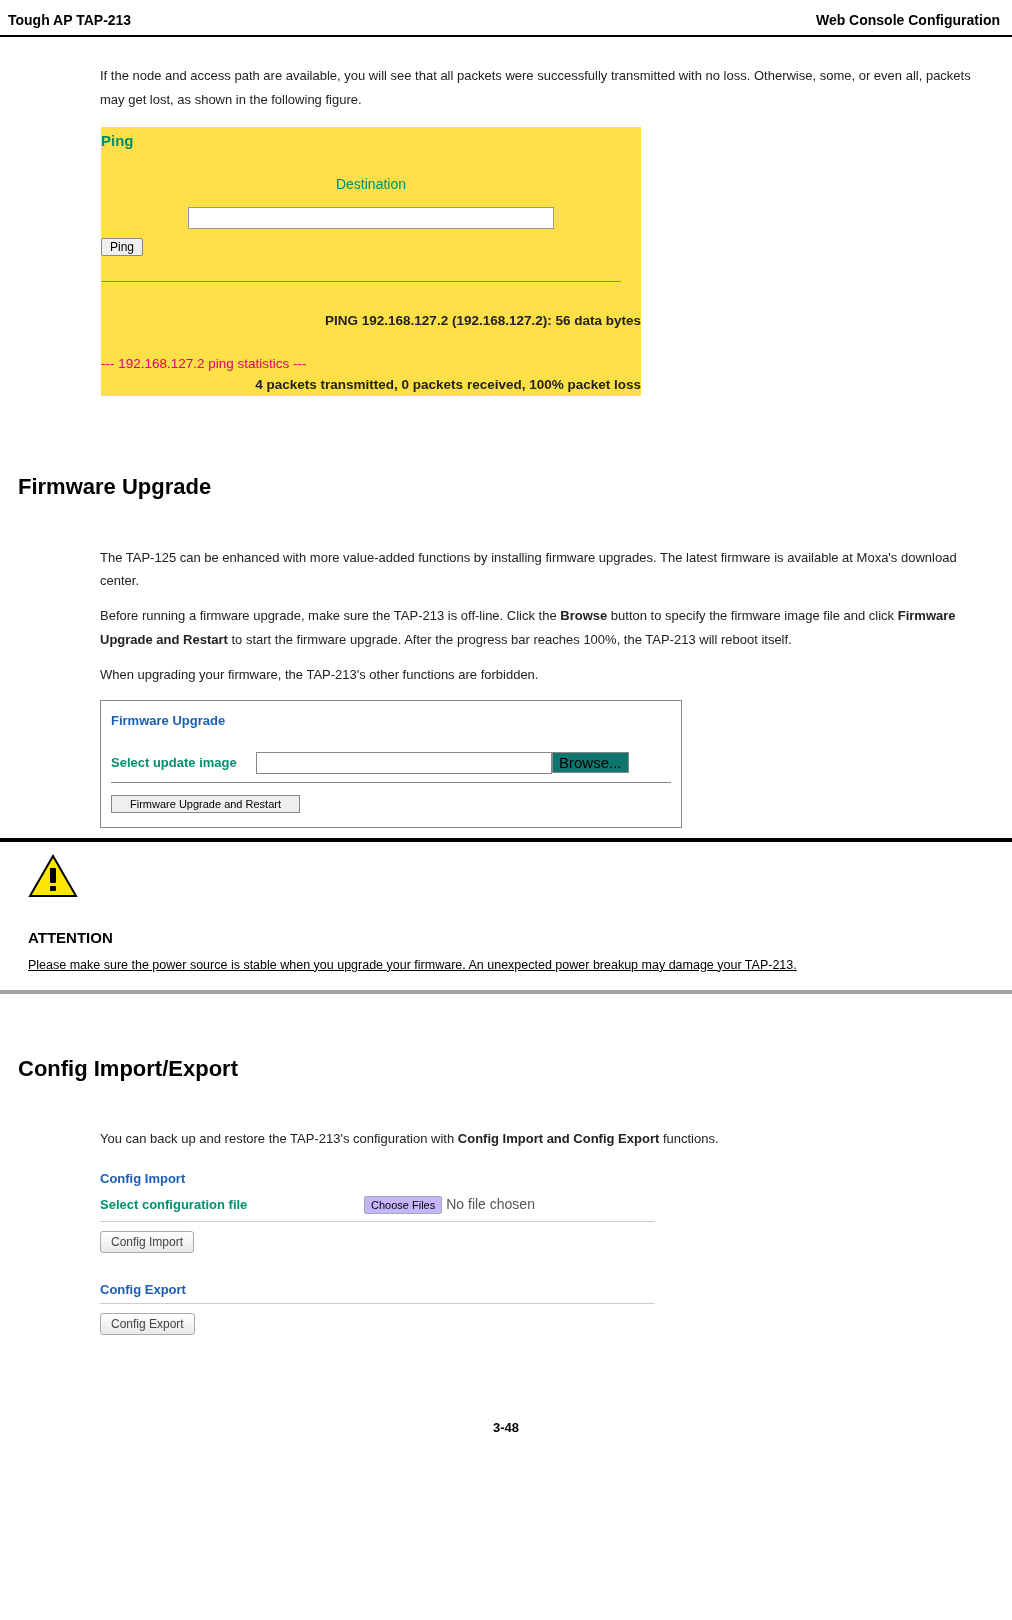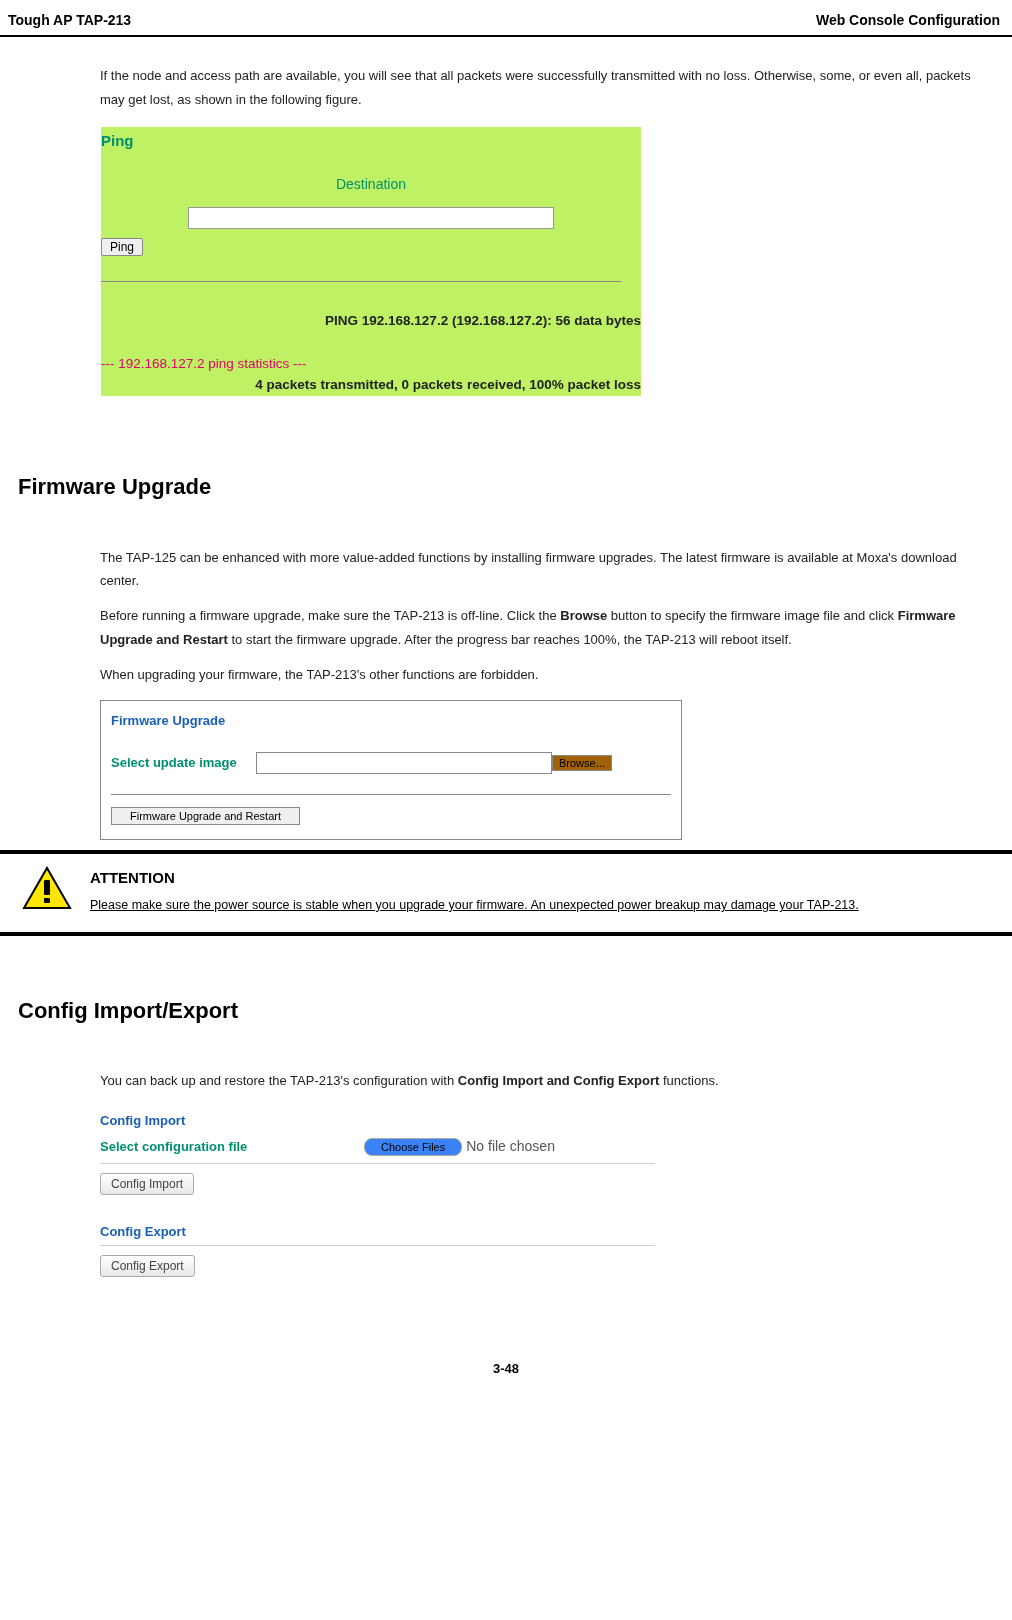--- a/index.html
+++ b/index.html
@@ -28,21 +28,21 @@
   }
   .content-left {
     padding: 15px 18px 0 18px;
   }
   .para {
     margin: 12px 0;
     color: #222;
   }
   .shot {
     border: 1px solid #fff;
-    background: #bef264;
+    background: #fde047;
     margin: 15px 0 15px 0;
   }
   .shot-ping {
     width: 540px;
     padding: 0 0 0 0;
   }
   .ping-title {
     color: #009070;
     font-weight: bold;
     font-family: 'Tahoma', Verdana, sans-serif;
@@ -109,66 +109,67 @@
     color: #1a5fb4;
     font-family: Arial, sans-serif;
     font-weight: bold;
     font-size: 13px;
     margin-bottom: 18px;
     display: block;
   }
   .fw-row {
     display: flex;
     align-items: center;
-    margin-bottom: 20px;
+    margin-bottom: 8px;
   }
   .fw-label {
     color: #009070;
     font-family: Arial, sans-serif;
     font-weight: bold;
     font-size: 13px;
     width: 145px;
   }
   .fw-input {
     width: 290px;
     height: 18px;
     border: 1px solid #888;
     font-family: inherit;
     font-size:11px;
   }
   .fw-browse {
     font-family: Arial, sans-serif;
-    font-size: 11px;
+    font-size: 15px;
     padding: 1px 6px;
-    background: #a16207;
+    background: #0f766e;
     border: 1px solid #888;
     cursor: pointer;
   }
   .fw-hr {
     border: none;
     border-top: 1px solid #888;
     margin: 8px 0;
   }
   .fw-submit {
     font-family: Arial, sans-serif;
     font-size: 11px;
     padding: 2px 18px;
     background: #efefef;
     border: 1px solid #888;
     cursor: pointer;
     margin: 4px 0 6px 0;
   }
   .attention-box {
     border-top: 4px solid #000;
-    border-bottom: 4px solid #000000;
-    padding: 10px 18px 14px 22px;
+    border-bottom: 4px solid #a3a3a3;
+    padding: 10px 18px 14px 28px;
     margin: 6px 0 0 0;
     display: flex;
     gap: 18px;
     align-items: flex-start;
+    flex-direction: column;
   }
   .attention-icon {
     width: 50px;
     flex: 0 0 50px;
     margin-top:2px;
   }
   .attention-title {
     font-weight: bold;
     font-size: 15px;
     margin-bottom: 4px;
@@ -197,24 +198,24 @@
     width: 260px;
   }
   .cfg-row {
     display:flex;
     align-items:center;
     gap:4px;
     margin: 2px 0 4px 0;
   }
   .cfg-choose {
     font-size: 11px;
-    padding: 2px 16px;
-    background: #3b82f6;
+    padding: 2px 6px;
+    background: #c4b5fd;
     border: 1px solid #aaa;
-    border-radius: 8px;
+    border-radius: 2px;
     cursor: pointer;
   }
   .cfg-nochosen {
     font-size: 14px;
     color: #555;
     font-family:Arial,sans-serif;
   }
   .cfg-hr {
     border:none;
     border-top:1px solid #ccc;

